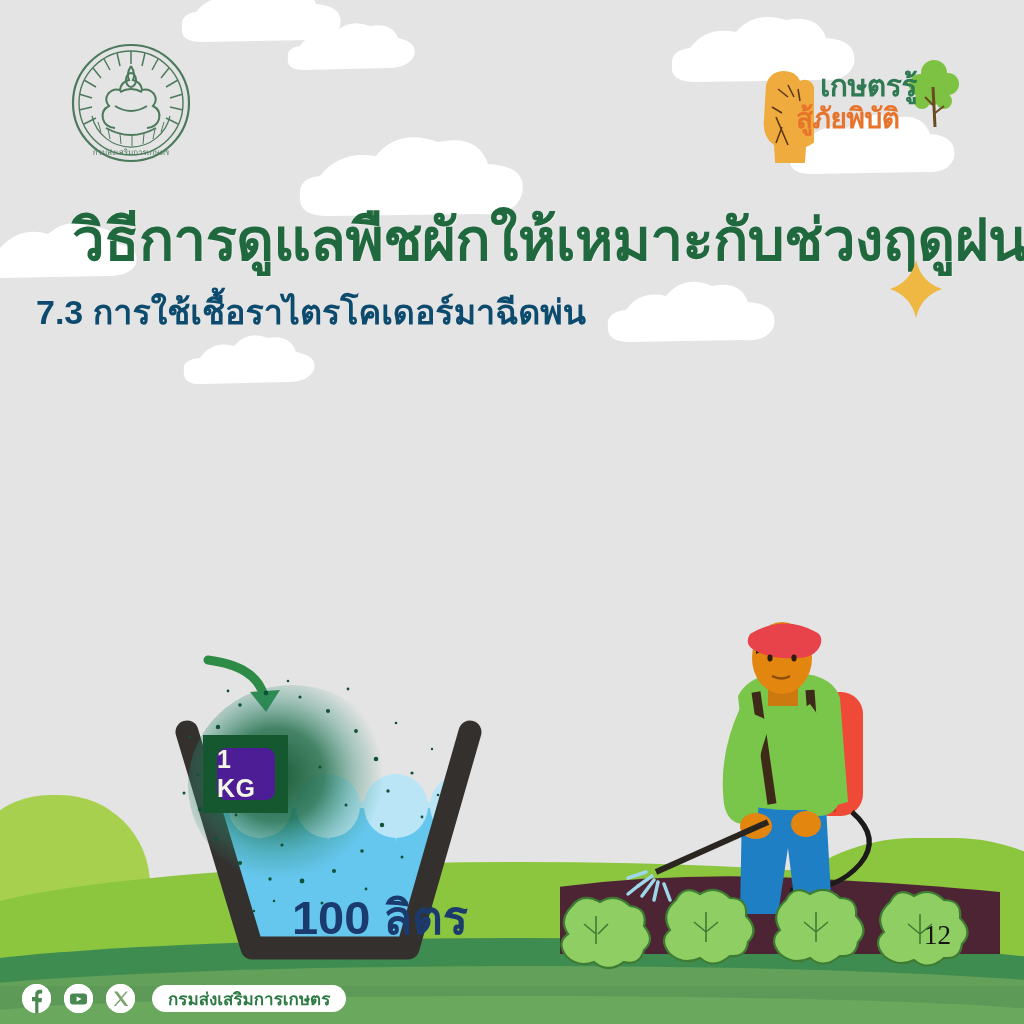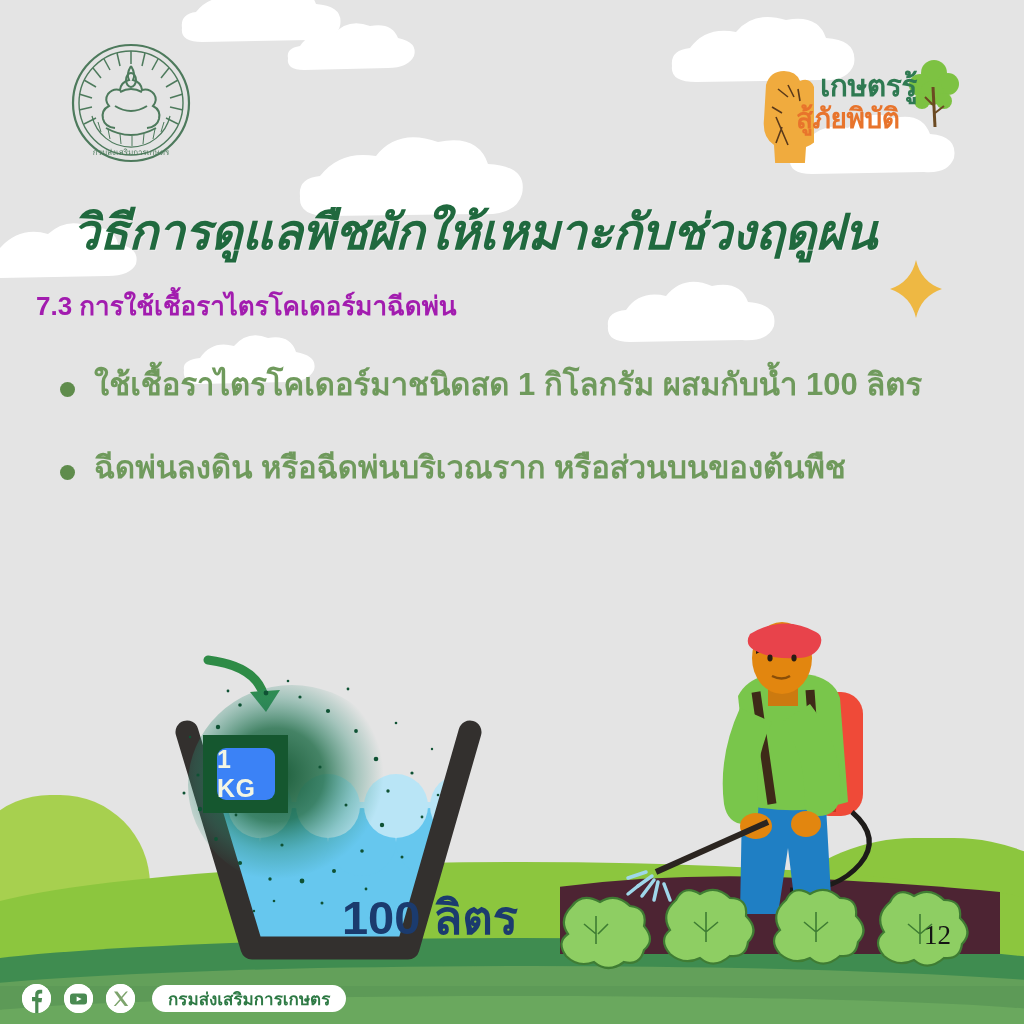--- a/index.html
+++ b/index.html
@@ -46,28 +46,27 @@
   .brand-text{
     position:absolute;font-weight:bold;letter-spacing:-0.5px;
     white-space:nowrap;line-height:1;
   }
   .brand-line1{left:58px;top:16px;font-size:30px;color:#2f7a52;margin-left:10px;}
   .brand-line2{left:44px;top:50px;font-size:28px;color:#e8742c;}
 
   
   .title{
     position:absolute;left:72px;top:193px;width:900px;
-    font-size:49px;font-weight:bold;color:#20693e;
+    font-size:58px;font-weight:bold;color:#20693e;
     letter-spacing:-0.5px;white-space:nowrap;
     text-shadow:1px 1px 0 rgba(255,255,255,.35);
-    font-style:italic;
   }
   .subtitle{
     position:absolute;left:36px;top:285px;width:900px;
-    font-size:26px;font-weight:bold;color:#a21caf;white-space:nowrap;
+    font-size:34px;font-weight:bold;color:#0c4a6e;white-space:nowrap;
   }
   .sparkle{position:absolute;left:888px;top:258px;width:56px;height:62px;}
 
   
   .bullets{position:absolute;left:60px;top:366px;width:950px;}
   .bullet-row{display:flex;align-items:flex-start;margin-bottom:44px;}
   .bullet-dot{
     width:15px;height:15px;border-radius:50%;background:#5f8c4c;
     margin-top:16px;margin-right:19px;flex:0 0 auto;
   }
@@ -83,26 +82,26 @@
     color:#1f7a45;white-space:nowrap;
   }
   .arrow-svg{position:absolute;left:60px;top:52px;}
   .spore{position:absolute;left:30px;top:75px;}
   .bucket-svg{position:absolute;left:0px;top:110px;}
   .kg-outer{
     position:absolute;left:63px;top:135px;width:85px;height:78px;background:#15572f;
   }
   .kg-inner{
     position:absolute;left:14px;top:13px;width:58px;height:52px;
-    background:#3b82f6;border-radius:9px;
+    background:#4c1d95;border-radius:9px;
     display:flex;align-items:center;justify-content:center;
   }
   .kg-text{font-size:25px;font-weight:bold;color:#f3f6e4;letter-spacing:0.5px;}
   .liters{
-    position:absolute;left:78px;top:280px;width:300px;text-align:right;
+    position:absolute;left:90px;top:280px;width:300px;text-align:center;
     font-size:47px;font-weight:bold;color:#1b3b6e;white-space:nowrap;
   }
 
   
   .farmer{position:absolute;left:560px;top:600px;width:470px;height:400px;}
 
   .pagenum{
     position:absolute;left:924px;top:920px;font-size:27px;color:#141414;
     font-family:"Liberation Serif",serif;
   }
@@ -212,30 +211,20 @@
     <div class="brand-text brand-line2">สู้ภัยพิบัติ</div>
   </div>
 
   <div class="title">วิธีการดูแลพืชผักให้เหมาะกับช่วงฤดูฝน</div>
   <div class="subtitle">7.3 การใช้เชื้อราไตรโคเดอร์มาฉีดพ่น</div>
 
   <svg class="sparkle" viewBox="0 0 56 62">
     <path d="M28 2 q5 22 26 29 q-21 7-26 29 q-5-22-26-29 q21-7 26-29z" fill="#eeb843"></path>
   </svg>
 
-  <div class="bullets">
-    <div class="bullet-row">
-      <div class="bullet-dot"></div>
-      <div class="bullet-text">ใช้เชื้อราไตรโคเดอร์มาชนิดสด 1 กิโลกรัม ผสมกับน้ำ 100 ลิตร</div>
-    </div>
-    <div class="bullet-row">
-      <div class="bullet-dot"></div>
-      <div class="bullet-text">ฉีดพ่นลงดิน หรือฉีดพ่นบริเวณราก หรือส่วนบนของต้นพืช</div>
-    </div>
-  </div>
 
   <div class="bucket-wrap">
 
 
     <svg class="arrow-svg" width="120" height="70">
       <path d="M8 8 q48 6 56 36" stroke="#2e8b46" stroke-width="9" fill="none" stroke-linecap="round"></path>
       <path d="M50 40 l16 20 l14-22 z" fill="#2e8b46"></path>
     </svg>
 
     <svg class="bucket-svg" width="400" height="290">

